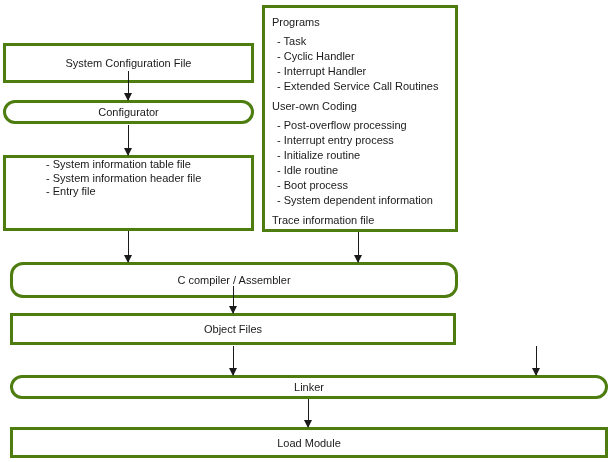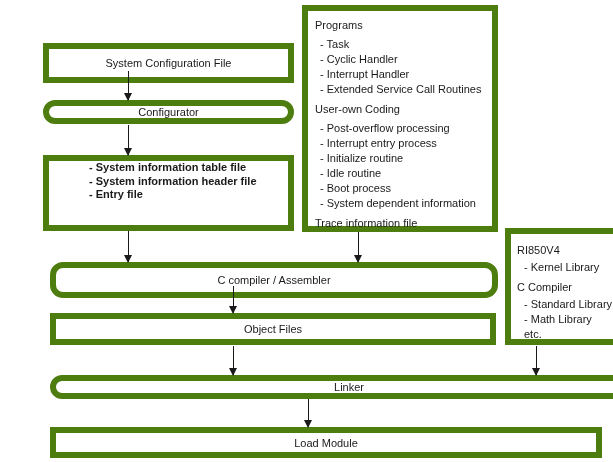--- a/index.html
+++ b/index.html
@@ -1,35 +1,35 @@
 <!DOCTYPE html>
 <html><head>
 <meta charset="utf-8">
 <style>
   html,body{margin:0;padding:0;background:#ffffff;}
   #canvas{
     position:relative;width:613px;height:462px;background:#ffffff;overflow:hidden;
     font-family:"Liberation Sans","DejaVu Sans",sans-serif;font-size:11px;color:#1a1a1a;
   }
-  .box{position:absolute;box-sizing:border-box;border:6px solid #4d7c0f;background:#ffffff;margin-left:40px;}
+  .box{position:absolute;box-sizing:border-box;border:3px solid #4d7c0f;background:#ffffff;}
   .pill{border-radius:13px;}
   .center{display:flex;align-items:center;justify-content:center;text-align:center;}
   .listbox{line-height:15px;}
   .gtitle{white-space:nowrap;}
   .gitem{white-space:nowrap;}
   .sp{margin-top:5px;}
   .arrow{position:absolute;width:1px;background:#1a1a1a;}
   .arrow::after{
     content:"";position:absolute;bottom:-1px;left:-4px;width:0;height:0;
     border-left:4.5px solid transparent;border-right:4.5px solid transparent;
     border-top:8px solid #1a1a1a;
   }
   
   .info-title{padding-left:30px;padding-top:7px;margin-bottom:7px;line-height:13px;}
-  .info-item{padding-left:40px;line-height:13.5px;font-weight:bold;}
+  .info-item{padding-left:40px;line-height:13.5px;}
   
   .prog-title{padding-left:7px;margin-bottom:4px;}
   .prog-item{padding-left:12px;}
   
   .lib-title{padding-left:6px;margin-bottom:2px;}
   .lib-item{padding-left:13px;}
 </style>
 </head>
 <body>
 
@@ -68,34 +68,26 @@
   </div>
 
   <div class="box pill center" style="left:10px;top:262px;width:448px;height:36px;">
     <span>C compiler / Assembler</span>
   </div>
 
   <div class="box center" style="left:10px;top:313px;width:446px;height:32px;">
     <span>Object Files</span>
   </div>
 
-  <div class="box listbox" style="left:465px;top:228px;width:144px;height:117px;padding-top:9px;">
-    <div class="gtitle lib-title">RI850V4</div>
-    <div class="gitem lib-item"><span>- </span><span>Kernel Library</span></div>
-    <div class="gtitle lib-title sp">C Compiler</div>
-    <div class="gitem lib-item"><span>- </span><span>Standard Library</span></div>
-    <div class="gitem lib-item"><span>- </span><span>Math Library</span></div>
-    <div class="gitem lib-item">etc.</div>
-  </div>
 
   <div class="box pill center" style="left:10px;top:375px;width:598px;height:24px;">
     <span>Linker</span>
   </div>
 
-  <div class="box center" style="left:10px;top:427px;width:552px;height:31px;">
+  <div class="box center" style="left:10px;top:427px;width:598px;height:31px;">
     <span>Load Module</span>
   </div>
 
   <div class="arrow" style="left:128px;top:71px;height:29px;"></div>
   <div class="arrow" style="left:128px;top:125px;height:30px;"></div>
   <div class="arrow" style="left:128px;top:231px;height:31px;"></div>
   <div class="arrow" style="left:358px;top:232px;height:30px;"></div>
   <div class="arrow" style="left:233px;top:286px;height:27px;"></div>
   <div class="arrow" style="left:233px;top:346px;height:29px;"></div>
   <div class="arrow" style="left:536px;top:346px;height:29px;"></div>

